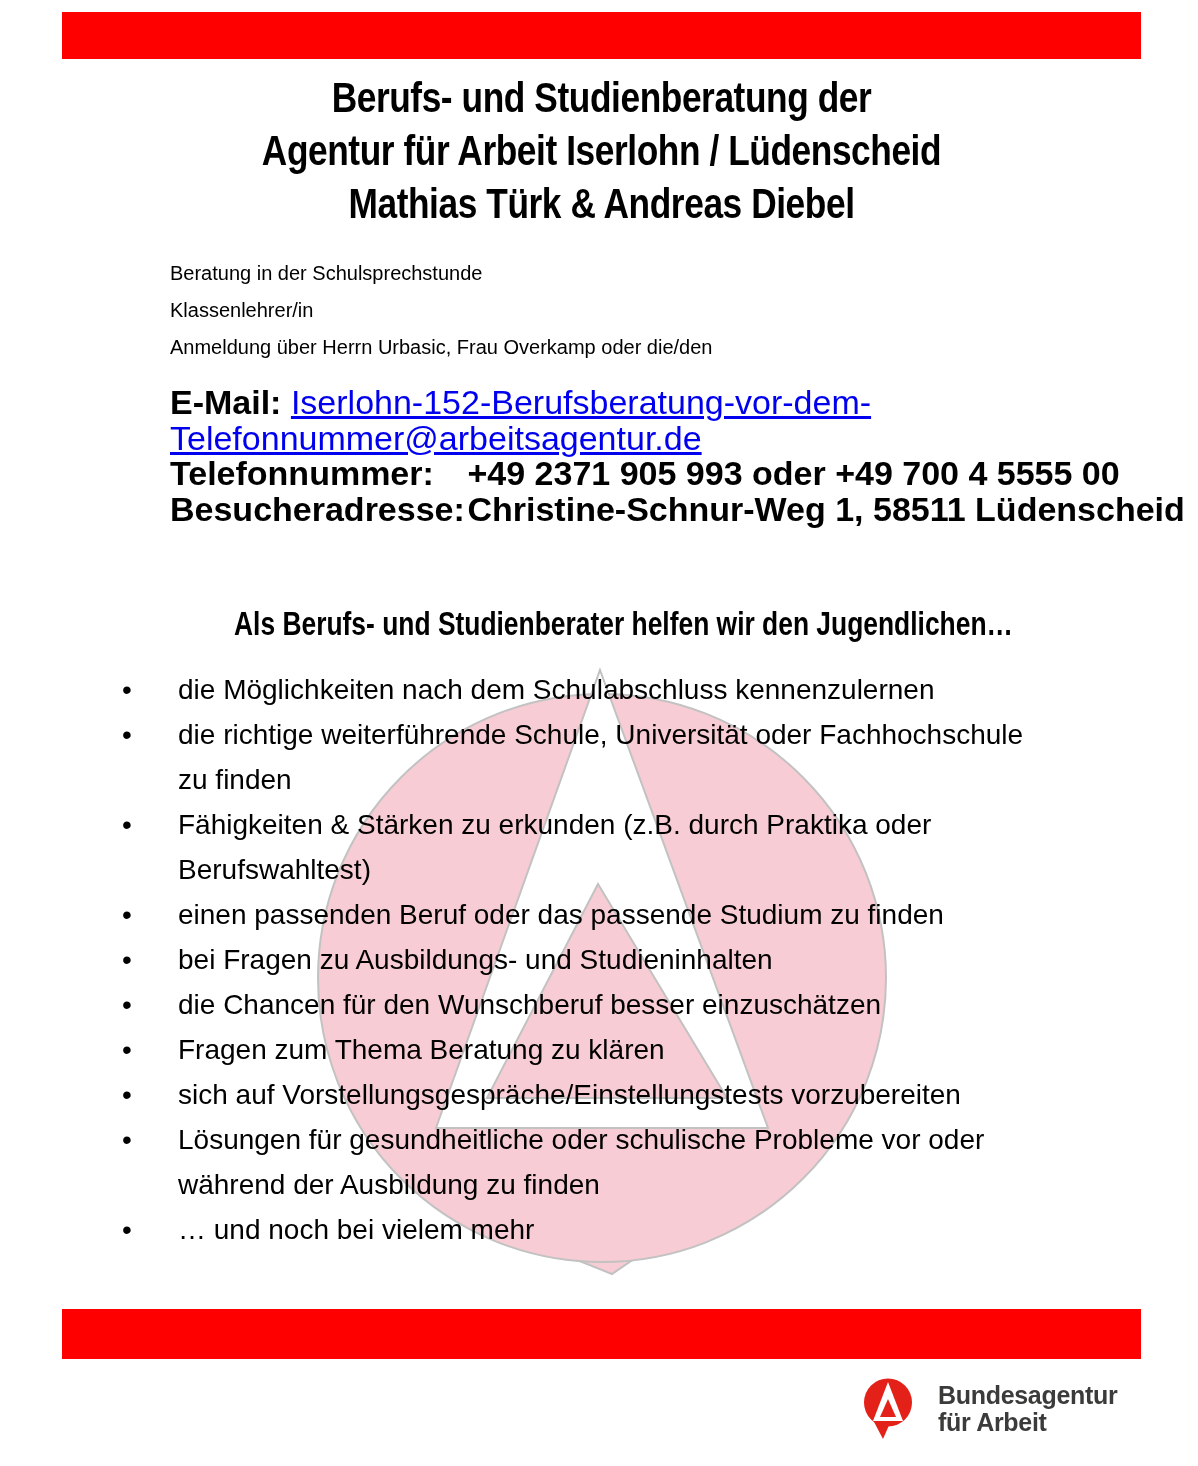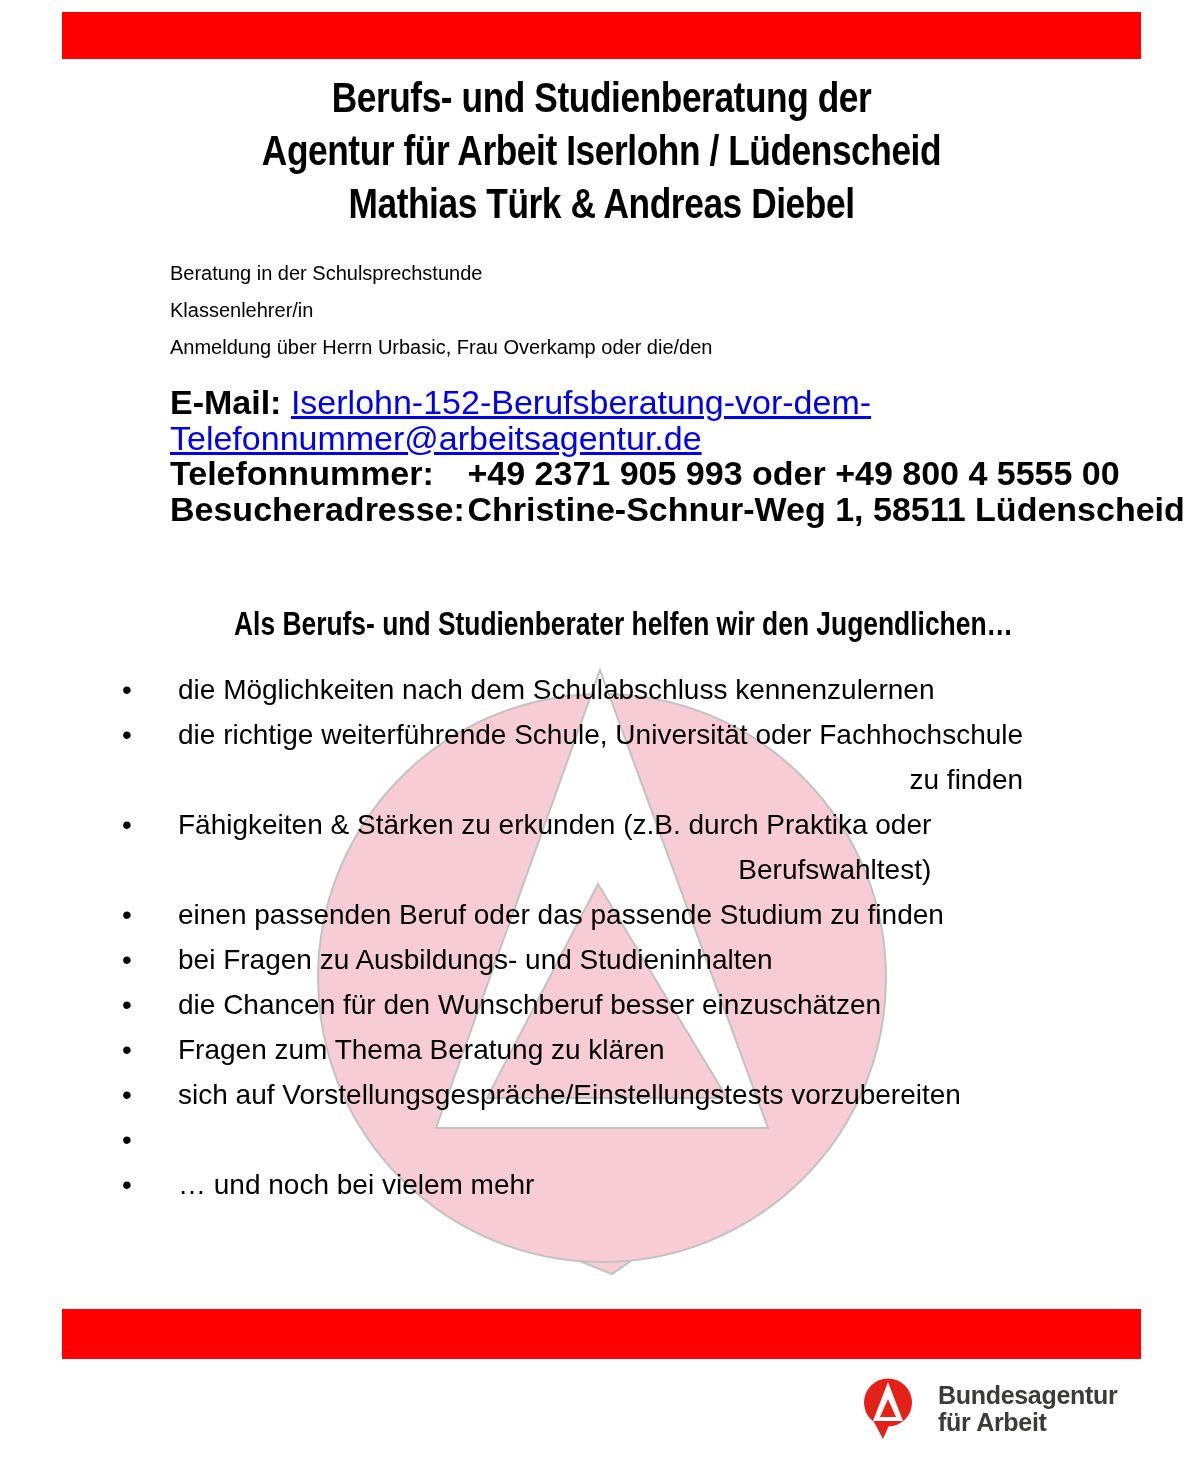--- a/index.html
+++ b/index.html
@@ -41,21 +41,21 @@
   .heading{
     left:140px;top:596px;width:940px;text-align:center;
     font-weight:bold;font-size:33px;line-height:42px;white-space:nowrap;
     transform:scaleX(0.80);transform-origin:50% 0;
   }
 
   
   .bullets{left:110px;top:660px;font-size:28px;line-height:45px;}
   .bullet-item{display:flex;}
   .bullet-item .dot{width:68px;padding-left:12px;box-sizing:border-box;flex:0 0 68px;}
-  .bullet-item .lines{white-space:nowrap;text-align:right;}
+  .bullet-item .lines{white-space:nowrap;}
 
   
   .footer-logo{left:860px;top:1370px;display:flex;align-items:flex-start;}
   .footer-logo .txt{
     margin-left:22px;padding-top:5px;font-weight:bold;font-size:25px;line-height:27px;
     color:var(--logo-text);letter-spacing:-0.3px;
   }
   .ba-red{fill:var(--logo-red);}
 </style>
 </head>
@@ -93,21 +93,21 @@
   <div class="abs contact">
     <div>
       <span>E-Mail:</span>
       <a href="#">Iserlohn-152-Berufsberatung-vor-dem-</a>
     </div>
     <div>
       <a href="#">Telefonnummer@arbeitsagentur.de</a>
     </div>
     <div>
       <span class="lbl">Telefonnummer:</span>
-      <span>+49 2371 905 993 oder +49 800 4 5555 00</span>
+      <span>+49 2371 905 993 oder +49 700 4 5555 00</span>
     </div>
     <div>
       <span class="lbl">Besucheradresse:</span>
       <span>Christine-Schnur-Weg 1, 58511 Lüdenscheid</span>
     </div>
   </div>
 
   <div class="abs heading">Als Berufs- und Studienberater helfen wir den Jugendlichen…</div>
 
   <div class="abs bullets">
@@ -165,20 +165,24 @@
 
     <div class="bullet-item">
       <span class="dot">•</span>
       <div class="lines">
           <div>sich auf Vorstellungsgespräche/Einstellungstests vorzubereiten</div>
         </div>
     </div>
 
     <div class="bullet-item">
       <span class="dot">•</span>
+      <div class="lines">
+        <div>Lösungen für gesundheitliche oder schulische Probleme vor oder</div>
+        <div>während der Ausbildung zu finden</div>
+      </div>
     </div>
 
     <div class="bullet-item">
       <span class="dot">•</span>
       <div class="lines">
           <div>… und noch bei vielem mehr</div>
         </div>
     </div>
 
   </div>

